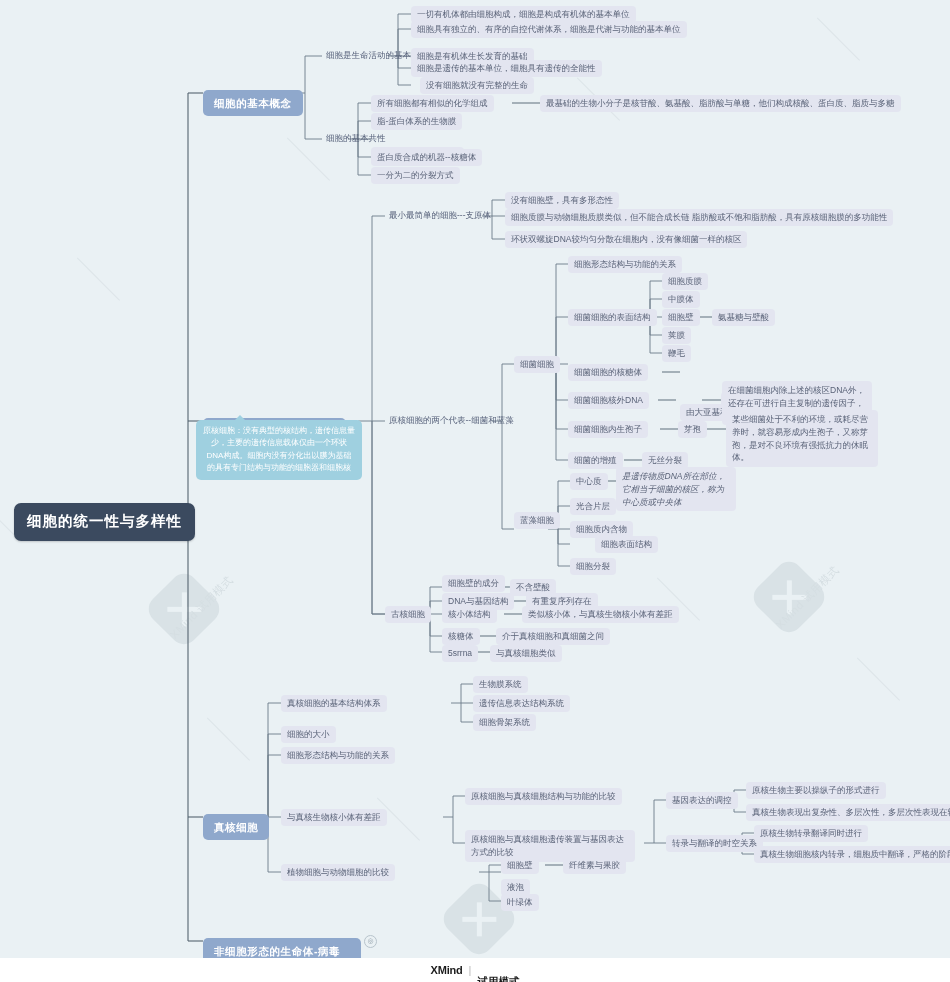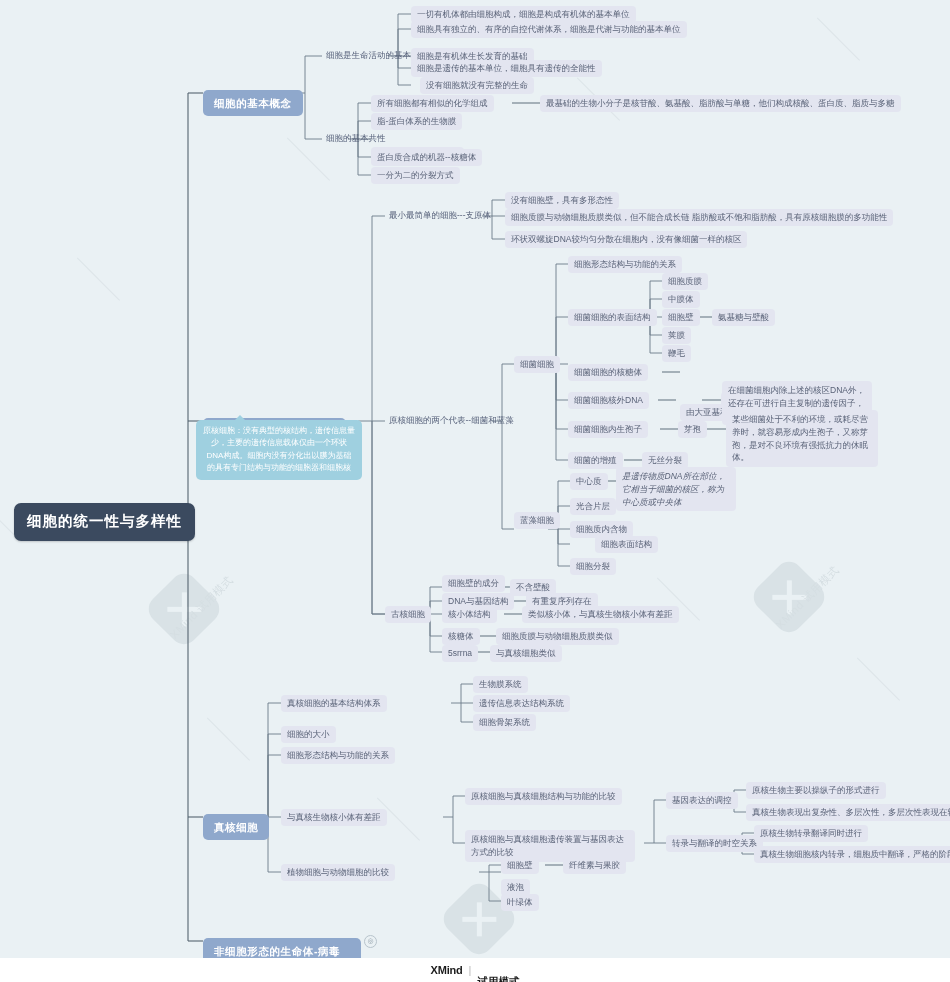--- a/index.html
+++ b/index.html
@@ -323,21 +323,21 @@
   <div class="node n-chip" style="left:570px;top:558px;">细胞分裂</div>
 
   <div class="node n-chip" style="left:385px;top:606px;text-align:center;">古核细胞</div>
   <div class="node n-chip" style="left:442px;top:559px;margin-top:16px;">细胞壁的成分</div>
   <div class="node n-chip" style="left:510px;top:579px;">不含壁酸</div>
   <div class="node n-chip" style="left:442px;top:593px;">DNA与基因结构</div>
   <div class="node n-chip" style="left:526px;top:593px;">有重复序列存在</div>
   <div class="node n-chip" style="left:442px;top:606px;">核小体结构</div>
   <div class="node n-chip" style="left:522px;top:606px;">类似核小体，与真核生物核小体有差距</div>
   <div class="node n-chip" style="left:442px;top:628px;">核糖体</div>
-  <div class="node n-chip" style="left:496px;top:628px;">细胞质膜与动物细胞质膜类似</div>
+  <div class="node n-chip" style="left:496px;top:628px;">介于真核细胞和真细菌之间</div>
   <div class="node n-chip" style="left:442px;top:645px;">5srrna</div>
   <div class="node n-chip" style="left:490px;top:645px;">与真核细胞类似</div>
 
   <div class="node n-l1" style="left:203px;top:806px;">真核细胞</div>
 
   <div class="node n-chip" style="left:281px;top:695px;">真核细胞的基本结构体系</div>
   <div class="node n-chip" style="left:473px;top:676px;">生物膜系统</div>
   <div class="node n-chip" style="left:473px;top:695px;">遗传信息表达结构系统</div>
   <div class="node n-chip" style="left:473px;top:714px;">细胞骨架系统</div>
 

